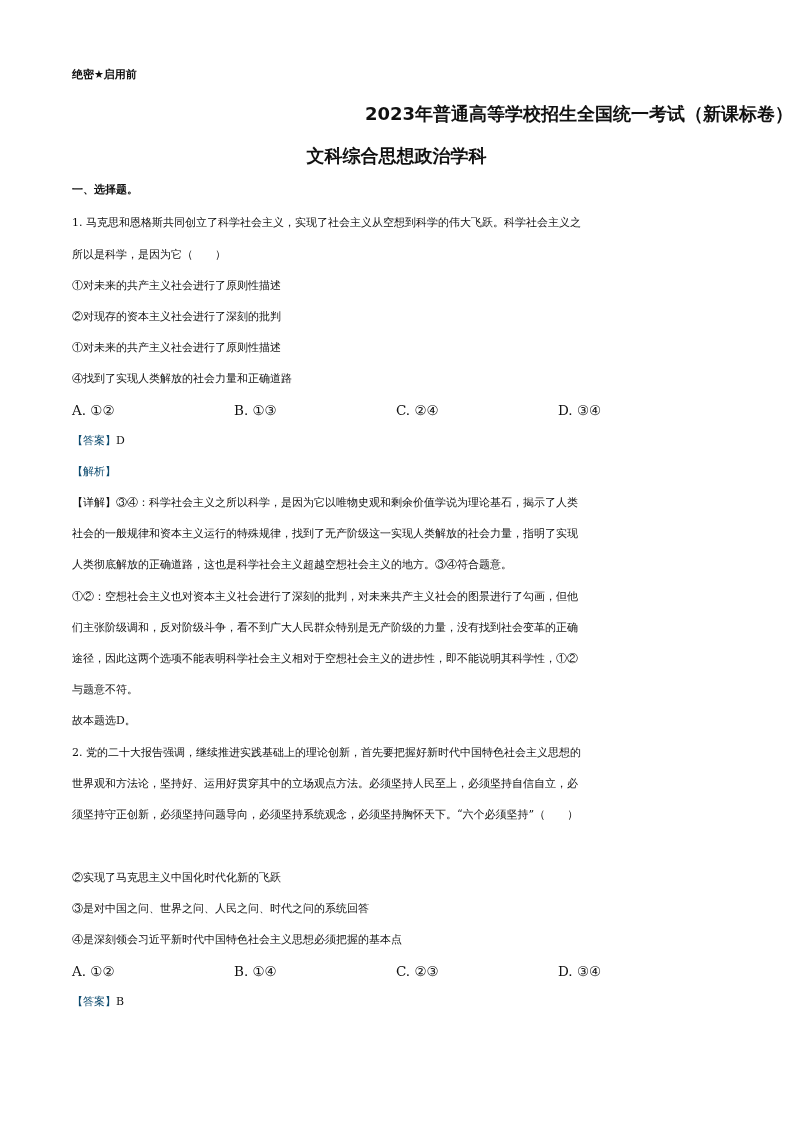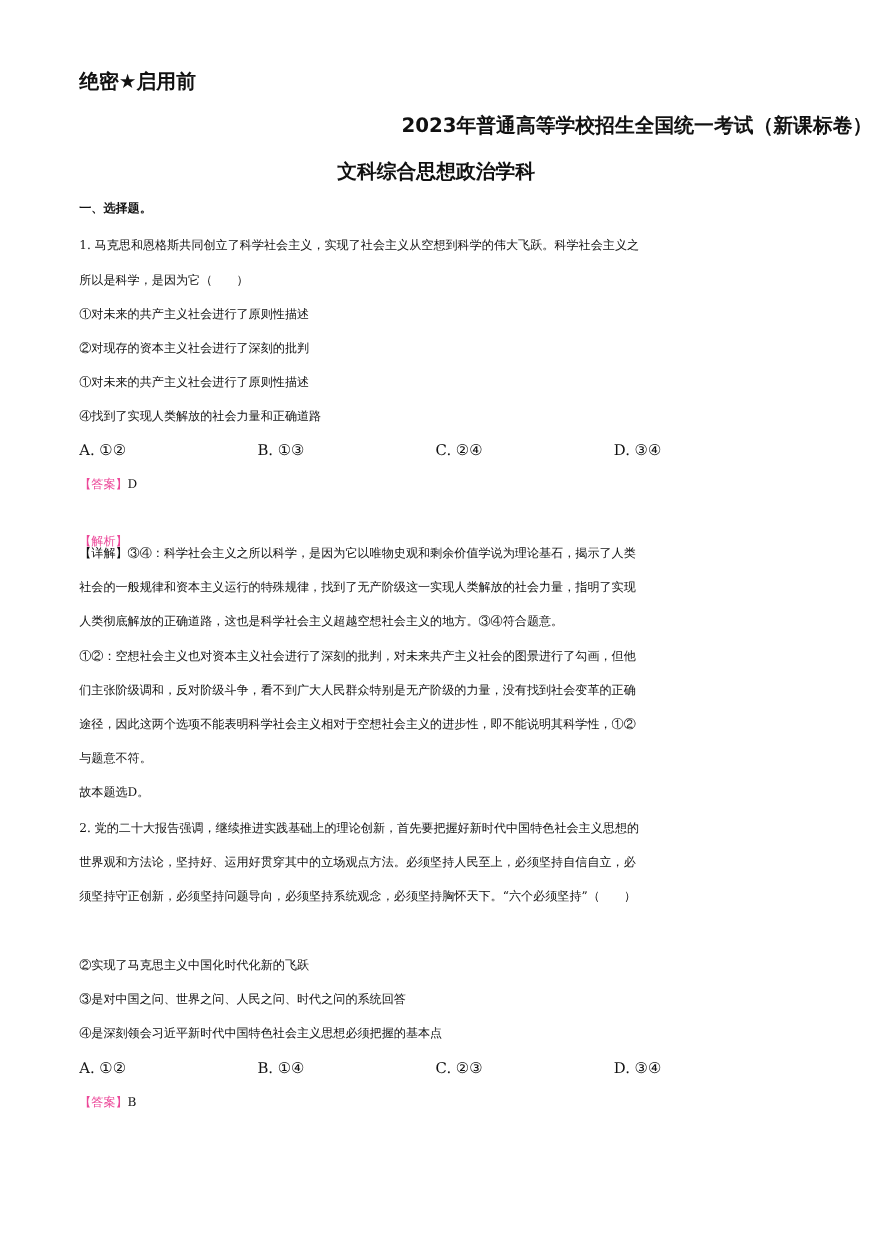--- a/index.html
+++ b/index.html
@@ -3,27 +3,27 @@
 <meta charset="utf-8">
 <style>
   html, body { margin: 0; padding: 0; background: #ffffff; }
   body {
     width: 793px; height: 1122px; position: relative; overflow: hidden;
     font-family: "DejaVu Serif", "Liberation Serif", serif;
     color: #111;
   }
   .page { position: absolute; left: 0; top: 0; width: 793px; height: 1122px; }
   .line { position: absolute; left: 72px; font-size: 11px; line-height: 18px; white-space: nowrap; }
-  .secret { top: 66px; font-weight: bold; font-family: "DejaVu Sans", sans-serif; font-size: 18px; }
+  .secret { top: 66px; font-weight: bold; font-family: "DejaVu Sans", sans-serif; font-size: 11px; }
   .title1 { position: absolute; top: 102px; left: 0; width: 793px; text-align: right; font-size: 18px; font-weight: bold; font-family: "DejaVu Sans", sans-serif; }
   .title2 { position: absolute; top: 144px; left: 0; width: 793px; text-align: center; font-size: 18px; font-weight: bold; font-family: "DejaVu Sans", sans-serif; }
   .section { top: 181px; font-weight: bold; font-family: "DejaVu Sans", sans-serif; }
   .opts { position: absolute; left: 72px; font-size: 13.5px; line-height: 18px; }
   .opts span { position: absolute; white-space: nowrap; }
-  .blue { color: #ec4899; margin-top: 20px; }
+  .blue { color: #0c4a6e; }
 </style>
 </head>
 <body>
 
 <div class="page">
   <div class="line secret">绝密★启用前</div>
   <div class="title1">2023年普通高等学校招生全国统一考试（新课标卷）</div>
   <div class="title2">文科综合思想政治学科</div>
   <div class="line section">一、选择题。</div>
 

